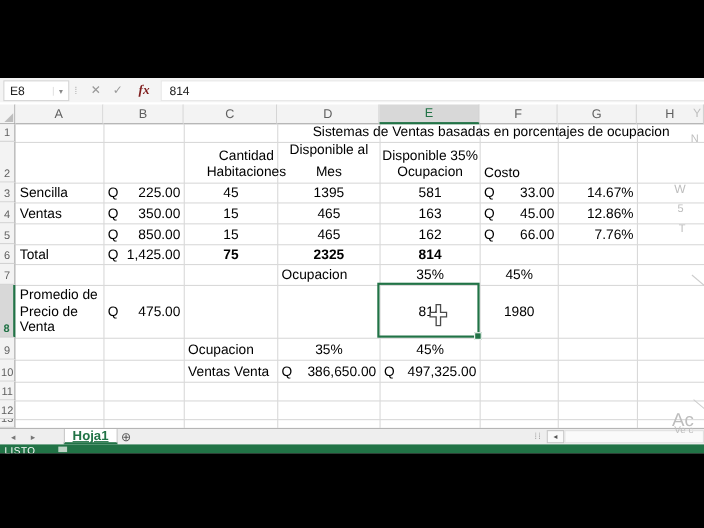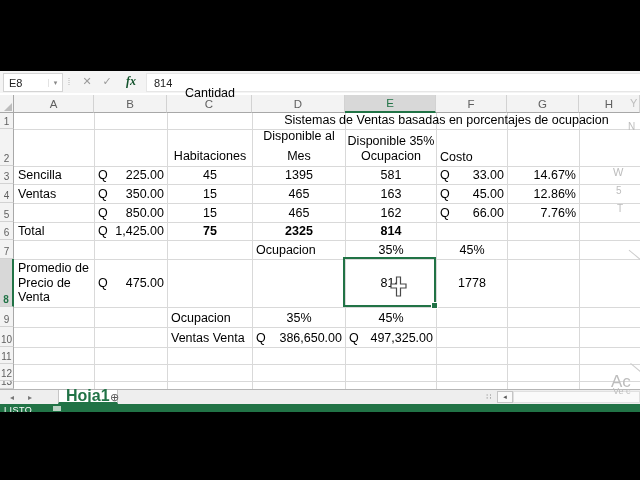--- a/index.html
+++ b/index.html
@@ -8,21 +8,21 @@
   .letterbox{position:absolute;left:0;width:640px;background:#000;}
 
   
   #formula-bar{position:absolute;left:0;top:71px;width:640px;height:22px;background:#f4f4f4;}
   #name-box{position:absolute;left:3px;top:2px;width:58px;height:17px;background:#fff;
             border:1px solid #d4d4d4;font-size:11px;color:#222;display:flex;align-items:center;}
   #name-box .txt{padding-left:5px;flex:1;}
   #name-box .dd{width:13px;border-left:1px solid #e3e3e3;color:#888;font-size:7px;text-align:center;}
   .fbtn{position:absolute;top:2px;height:17px;display:flex;align-items:center;justify-content:center;
         color:#9a9a9a;font-size:11px;}
-  #fx-btn{font-family:"Liberation Serif",serif;font-style:italic;font-weight:bold;color:#14532d;font-size:12px;}
+  #fx-btn{font-family:"Liberation Serif",serif;font-style:italic;font-weight:bold;color:#7f1d1d;font-size:12px;}
   #formula-field{position:absolute;left:146px;top:2px;width:492px;height:17px;background:#fff;
                  border:1px solid #e6e6e6;font-size:11px;color:#222;display:flex;align-items:center;padding-left:7px;}
   .vdots{color:#b0b0b0;font-size:9px;letter-spacing:0;}
 
   
   .colhdr{position:absolute;top:95px;height:18px;background:#f3f3f3;border-right:1px solid #d2d2d2;
           border-bottom:1px solid #a8a8a8;box-sizing:border-box;color:#5f5f5f;font-size:11.5px;
           display:flex;align-items:center;justify-content:center;}
   .colhdr.sel{background:#d8d8d8;color:#217346;border-bottom:2px solid #217346;}
   .rowhdr{position:absolute;left:0;width:14px;background:#f3f3f3;border-right:1px solid #a8a8a8;
@@ -50,21 +50,21 @@
   #selection{position:absolute;left:343px;top:257px;width:93px;height:50px;
              border:2px solid #217346;box-sizing:border-box;pointer-events:none;}
   #fill-handle{position:absolute;right:-4px;bottom:-4px;width:5px;height:5px;background:#217346;border:1px solid #fff;}
 
   
   #tab-bar{position:absolute;left:0;top:389px;width:640px;height:15px;background:#eeeeee;
            border-top:1px solid #b5b5b5;box-sizing:border-box;}
   .navarrow{position:absolute;top:3px;font-size:8px;color:#777;}
   #tab-active{position:absolute;left:58px;top:0;height:14px;padding:0 7px;background:#fff;
               border-left:1px solid #c6c6c6;border-right:1px solid #c6c6c6;border-bottom:2px solid #217346;
-              box-sizing:border-box;color:#217346;font-weight:bold;font-size:16px;
+              box-sizing:border-box;color:#217346;font-weight:bold;font-size:12px;
               display:flex;align-items:center;text-decoration:underline;}
   #add-sheet{position:absolute;left:110px;top:1px;font-size:11px;color:#555;}
   #tab-splitter{position:absolute;left:486px;top:2px;color:#9a9a9a;font-size:8px;letter-spacing:1px;}
   #hscroll-left{position:absolute;left:497px;top:1px;width:16px;height:12px;background:#fafafa;
                 border:1px solid #c5c5c5;box-sizing:border-box;color:#555;font-size:7px;
                 display:flex;align-items:center;justify-content:center;}
   #hscroll-track{position:absolute;left:513px;top:1px;width:127px;height:12px;background:#fafafa;
                  border:1px solid #e0e0e0;box-sizing:border-box;}
 
   
@@ -143,21 +143,21 @@
       <div class="rowhdr sel" style="top: 259px; height: 48px;">8</div>
       <div class="rowhdr" style="top: 307px; height: 20px;">9</div>
       <div class="rowhdr" style="top: 327px; height: 20px;">10</div>
       <div class="rowhdr" style="top: 347px; height: 17px;">11</div>
       <div class="rowhdr" style="top: 364px; height: 17px;">12</div>
       <div class="rowhdr" style="top: 381px; height: 8px;">13</div>
     </div>
 
   <div class="cell ctr" style="left:252px;top:113px;width:388px;height:16px;">Sistemas de Ventas basadas en porcentajes de ocupacion</div>
 
-  <div class="cell two" style="left:167px;top:129px;width:85px;height:37px;gap:48px;">
+  <div class="cell two" style="left:181px;top:129px;width:85px;height:37px;">
     <span>Cantidad</span>
       <span>Habitaciones</span>
   </div>
   <div class="cell two" style="left:252px;top:129px;width:93px;height:37px;justify-content:space-between;">
     <span>Disponible al</span>
       <span>Mes</span>
   </div>
   <div class="cell two" style="left:345px;top:129px;width:91px;height:37px;">
     <span>Disponible 35%</span>
       <span>Ocupacion</span>
@@ -217,21 +217,21 @@
   <div class="cell" style="left:252px;top:240px;width:93px;height:19px;">Ocupacion</div>
   <div class="cell ctr" style="left:345px;top:240px;width:91px;height:19px;">35%</div>
   <div class="cell ctr" style="left:436px;top:240px;width:71px;height:19px;">45%</div>
 
   <div class="cell wrap3" style="left:14px;top:259px;width:80px;height:48px;">Promedio de Precio de Venta</div>
   <div class="cell acct mid" style="left:94px;top:259px;width:73px;height:48px;">
     <span>Q</span>
       <span>475.00</span>
     </div>
   <div class="cell ctr mid" style="left:345px;top:259px;width:91px;height:48px;">814</div>
-  <div class="cell ctr mid" style="left:436px;top:259px;width:71px;height:48px;">1778</div>
+  <div class="cell ctr mid" style="left:436px;top:259px;width:71px;height:48px;">1980</div>
 
   <div class="cell" style="left:167px;top:307px;width:85px;height:20px;">Ocupacion</div>
   <div class="cell ctr" style="left:252px;top:307px;width:93px;height:20px;">35%</div>
   <div class="cell ctr" style="left:345px;top:307px;width:91px;height:20px;">45%</div>
 
   <div class="cell" style="left:167px;top:327px;width:85px;height:20px;">Ventas Venta</div>
   <div class="cell acct" style="left:252px;top:327px;width:93px;height:20px;">
     <span>Q</span>
       <span>386,650.00</span>
     </div>

